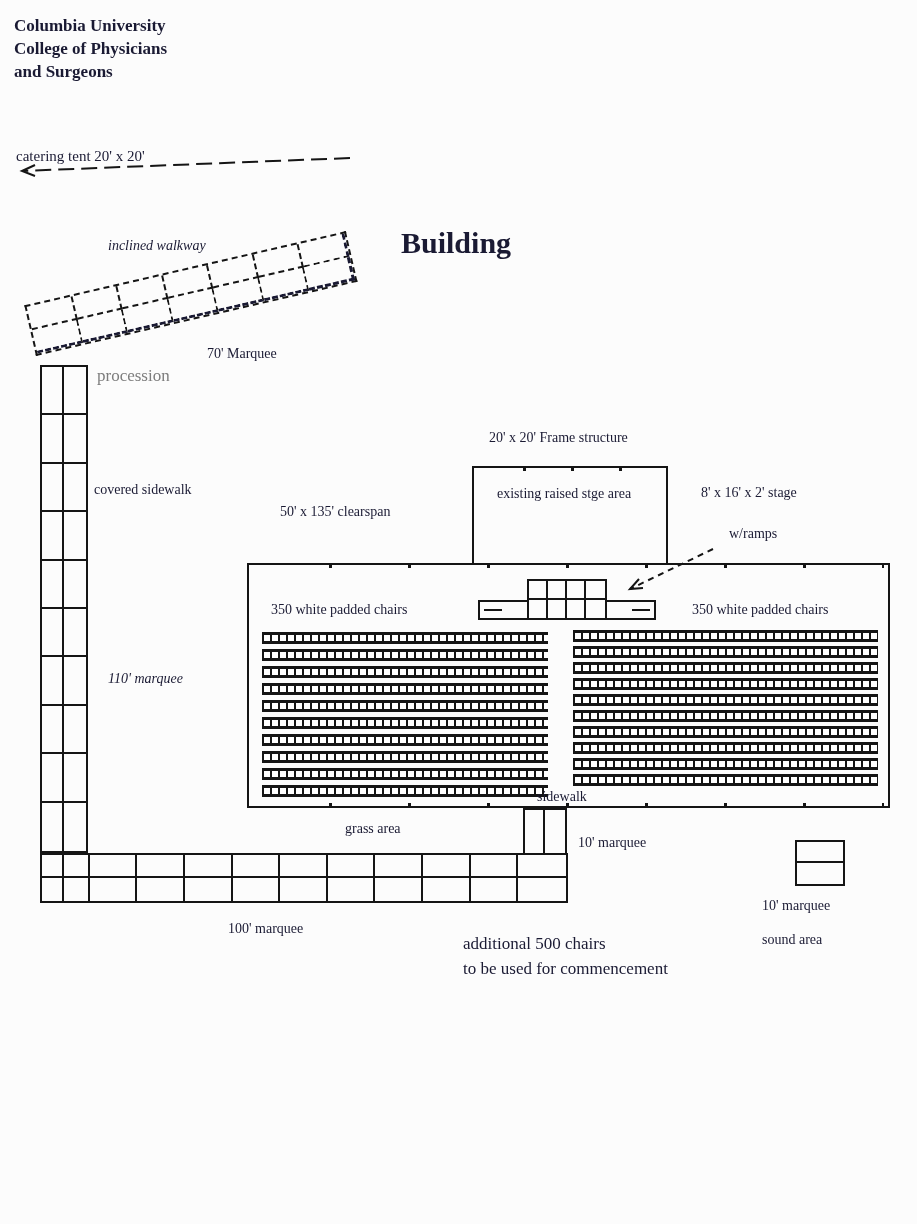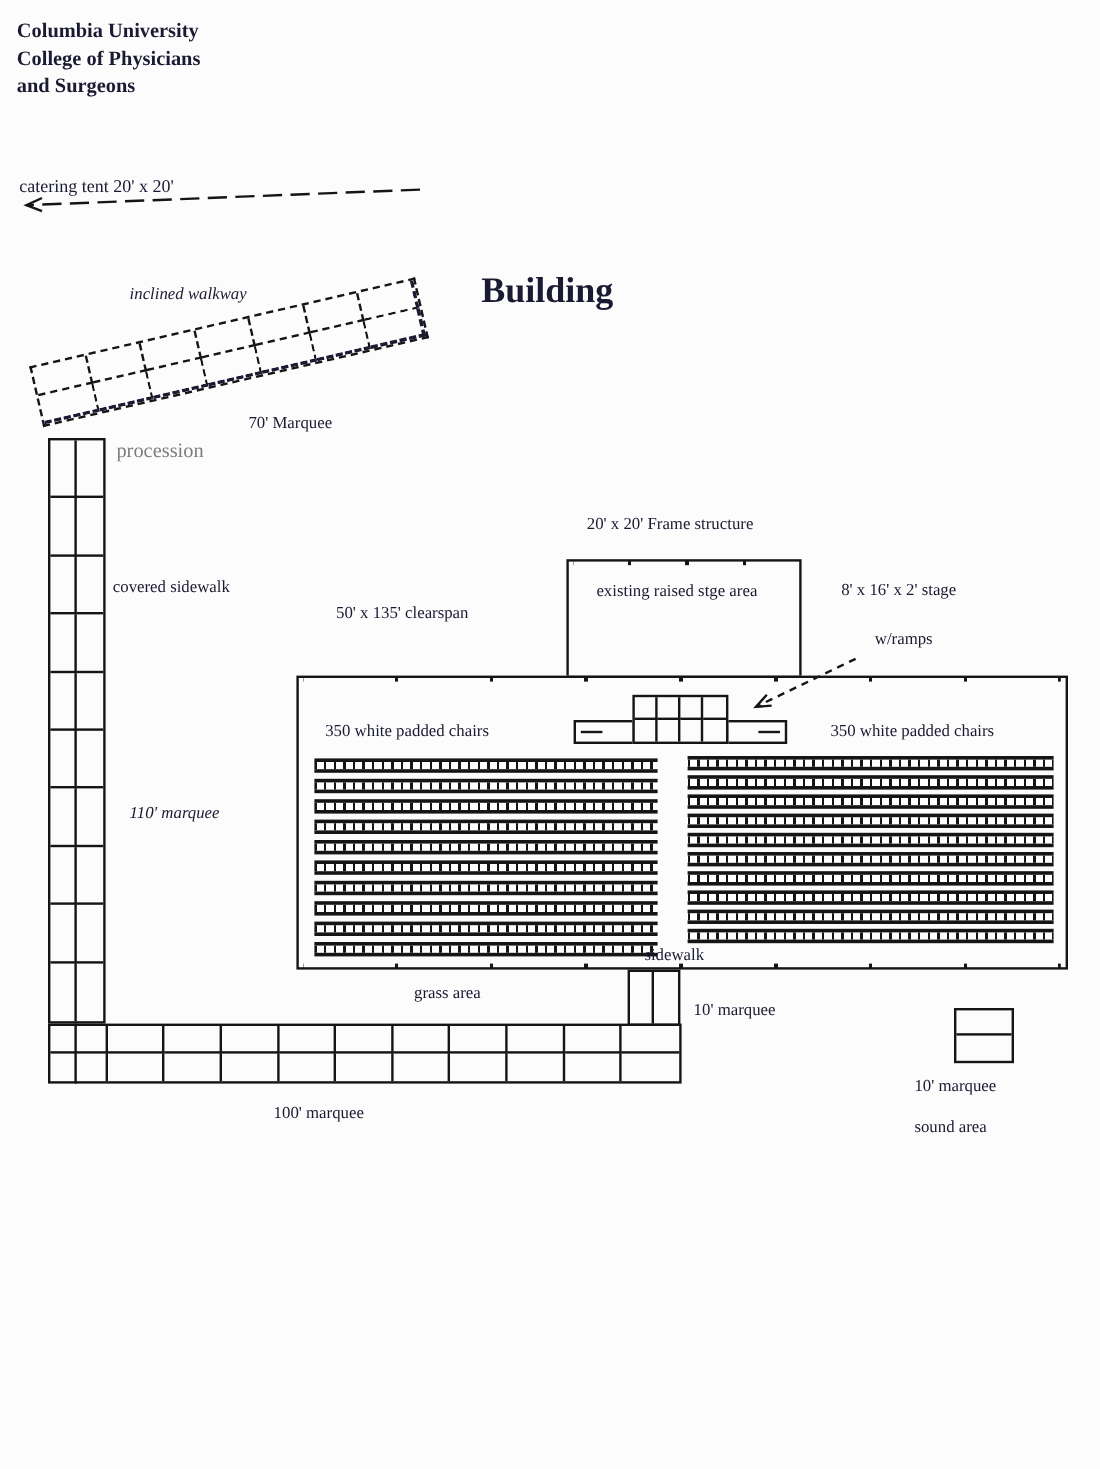--- a/index.html
+++ b/index.html
@@ -236,20 +236,24 @@
       <div class="cell last-row"></div>
       <div class="cell last-row"></div>
       <div class="cell last-row"></div>
       <div class="cell last-row"></div>
       <div class="cell last-row"></div>
       <div class="cell last-col last-row"></div>
     </div>
   <div id="horizontal-marquee-extra-divider" class="abs"></div>
   <div id="lbl-marquee100" class="lbl">100' marquee</div>
 
+  <div id="lbl-additional" class="lbl">
+    <div>additional 500 chairs</div>
+    <div>to be used for commencement</div>
+  </div>
 
   <div id="sound-box" class="grid" style="display: grid; grid-template-columns: repeat(1, 1fr); grid-template-rows: repeat(2, 1fr);">
       <div class="cell last-col"></div>
       <div class="cell last-col last-row"></div>
     </div>
   <div id="lbl-sound1" class="lbl">10' marquee</div>
   <div id="lbl-sound2" class="lbl">sound area</div>
 
 
   <svg id="arrows" viewBox="0 0 917 1224" xmlns="http://www.w3.org/2000/svg">

